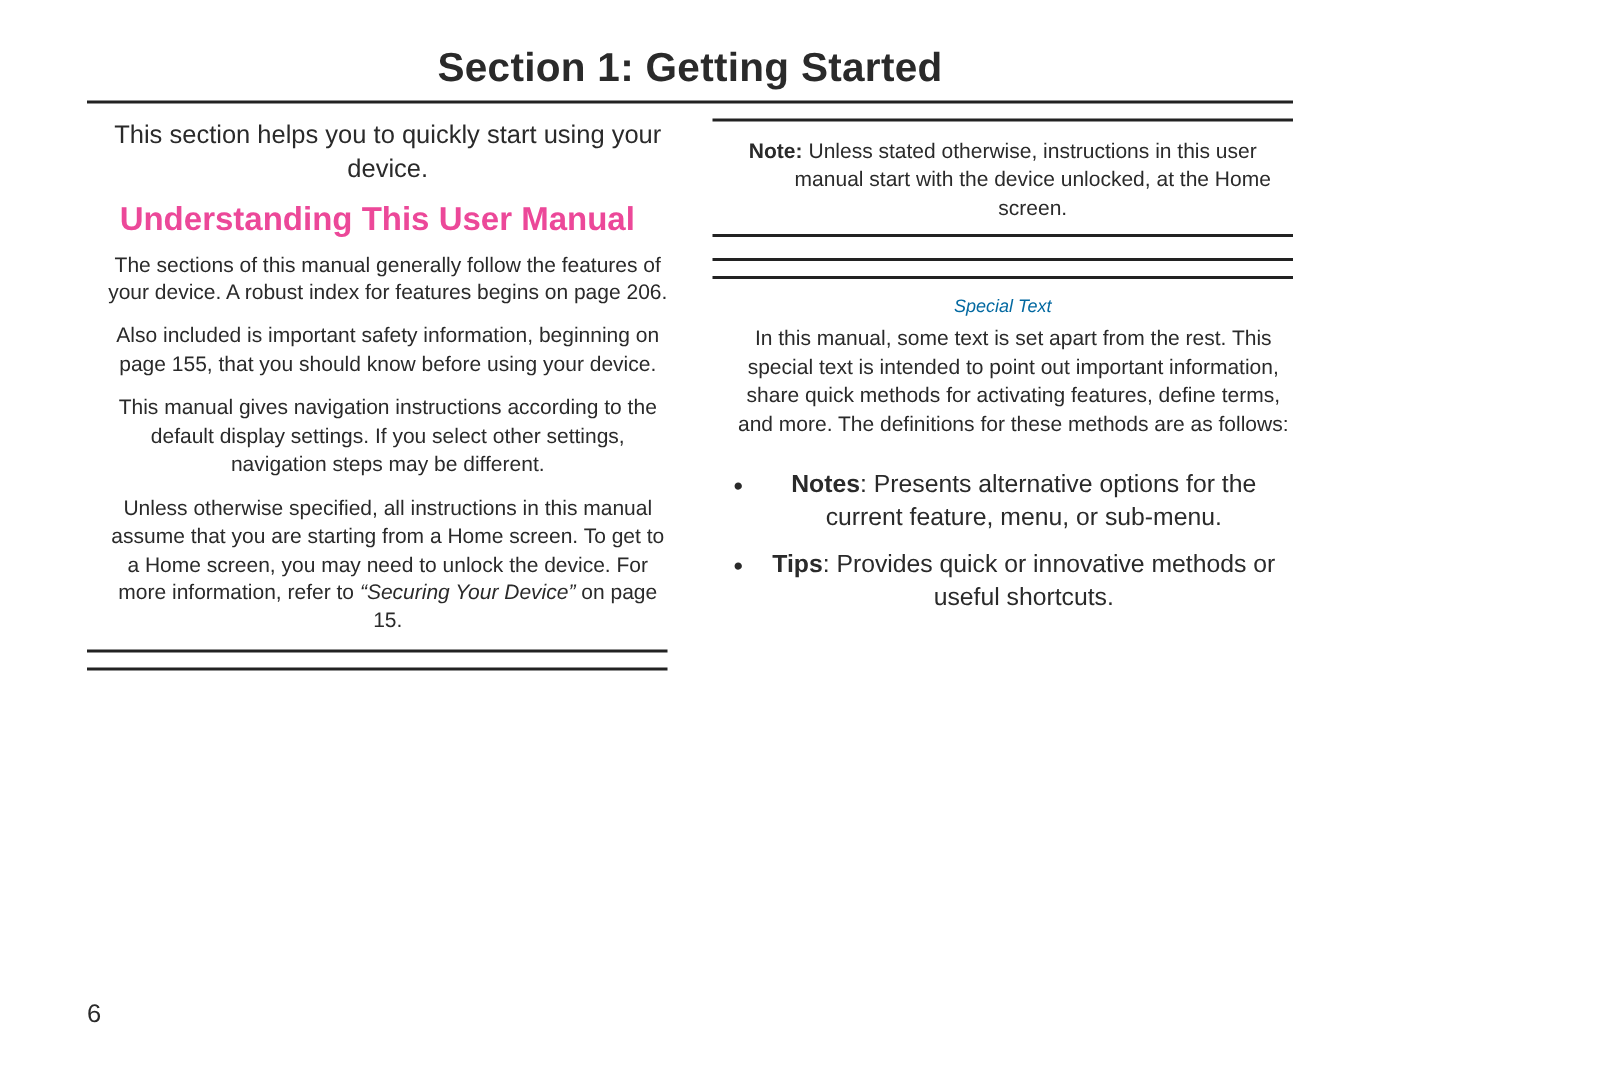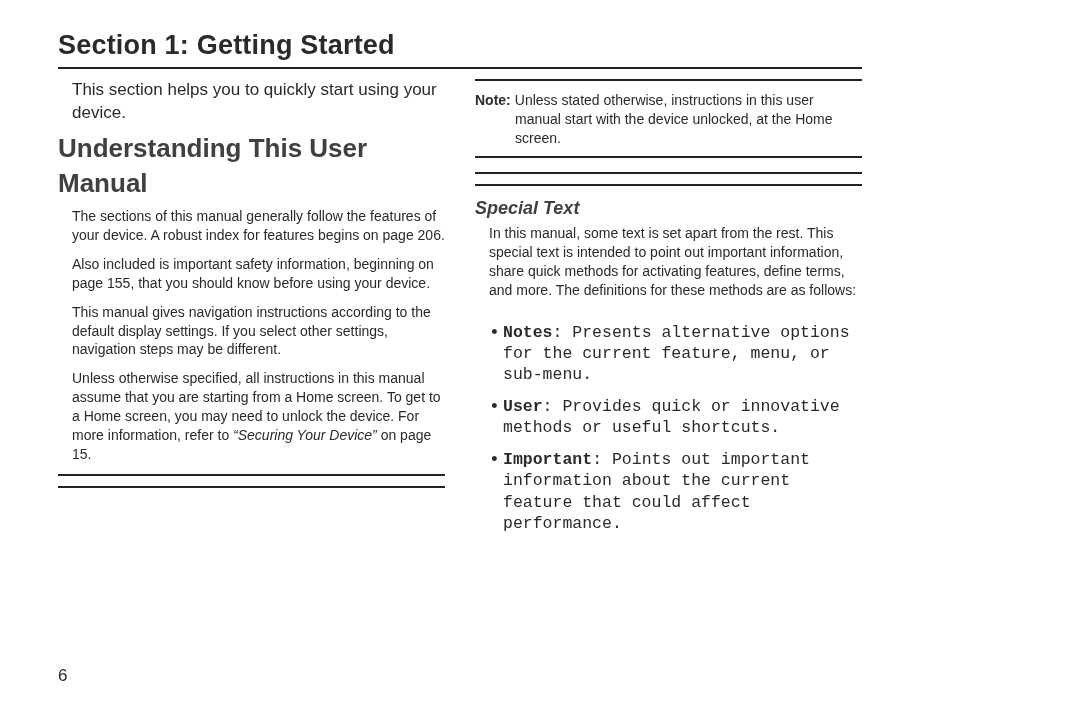--- a/index.html
+++ b/index.html
@@ -11,20 +11,21 @@
     font-family: Arial, Helvetica, sans-serif;
     color: #2a2a2a;
     overflow: hidden;
   }
   .page {
     box-sizing: border-box;
     width: 904px;
     height: 720px;
     padding: 24px 42px 0 58px;
     position: relative;
+    text-align: center;
   }
   .section-title {
     font-family: Arial, Helvetica, sans-serif;
     font-weight: 900;
     font-size: 27px;
     letter-spacing: 0.2px;
     color: #2a2a2a;
     margin: 6px 0 6px 0;
   }
   .hr-heavy {
@@ -47,30 +48,30 @@
     line-height: 1.35;
     color: #2a2a2a;
   }
   .intro-line {
     margin: 2px 0 6px 14px;
     font-size: 17px;
   }
   .section-heading {
     font-family: Arial, Helvetica, sans-serif;
     font-weight: 900;
-    font-size: 26px;
-    color: #404040;
+    font-size: 22px;
+    color: #ec4899;
     margin: 2px 0 6px 0;
   }
   .sub-heading {
     font-family: Arial, Helvetica, sans-serif;
-    font-weight: bold;
+    font-weight: normal;
     font-style: italic;
-    font-size: 18px;
-    color: #404040;
+    font-size: 12px;
+    color: #0369a1;
     margin: 6px 0 4px 0;
   }
   p.body {
     margin: 4px 0 10px 14px;
     font-size: 14px;
   }
   .ref-italic {
     font-style: italic;
   }
   .note-block {
@@ -88,21 +89,20 @@
     flex: 1;
   }
   .note-indent {
     padding-left: 40px;
     text-indent: -40px;
   }
   ul.bullets {
     list-style: none;
     margin: 22px 0 0 14px;
     padding: 0;
-    font-family: Liberation Mono, monospace;
   }
   ul.bullets li {
     position: relative;
     padding-left: 14px;
     margin-bottom: 10px;
     font-size: 16.5px;
     line-height: 1.3;
   }
   ul.bullets li::before {
     content: "•";
@@ -162,23 +162,20 @@
 
       <div class="sub-heading">Special Text</div>
 
       <p class="body" style="margin-left:14px">In this manual, some text is set apart from the rest. This special text is intended to point out important information, share quick methods for activating features, define terms, and more. The definitions for these methods are as follows:</p>
 
       <ul class="bullets">
         <li>
           <span class="b">Notes</span><span>: Presents alternative options for the current feature, menu, or sub-menu.</span>
         </li>
         <li>
-          <span class="b">User</span><span>: Provides quick or innovative methods or useful shortcuts.</span>
-        </li>
-        <li>
-          <span class="b">Important</span><span>: Points out important information about the current feature that could affect performance.</span>
+          <span class="b">Tips</span><span>: Provides quick or innovative methods or useful shortcuts.</span>
         </li>
       </ul>
     </div>
   </div>
 
   <div class="page-number">6</div>
 </div>
 
 </body></html>

